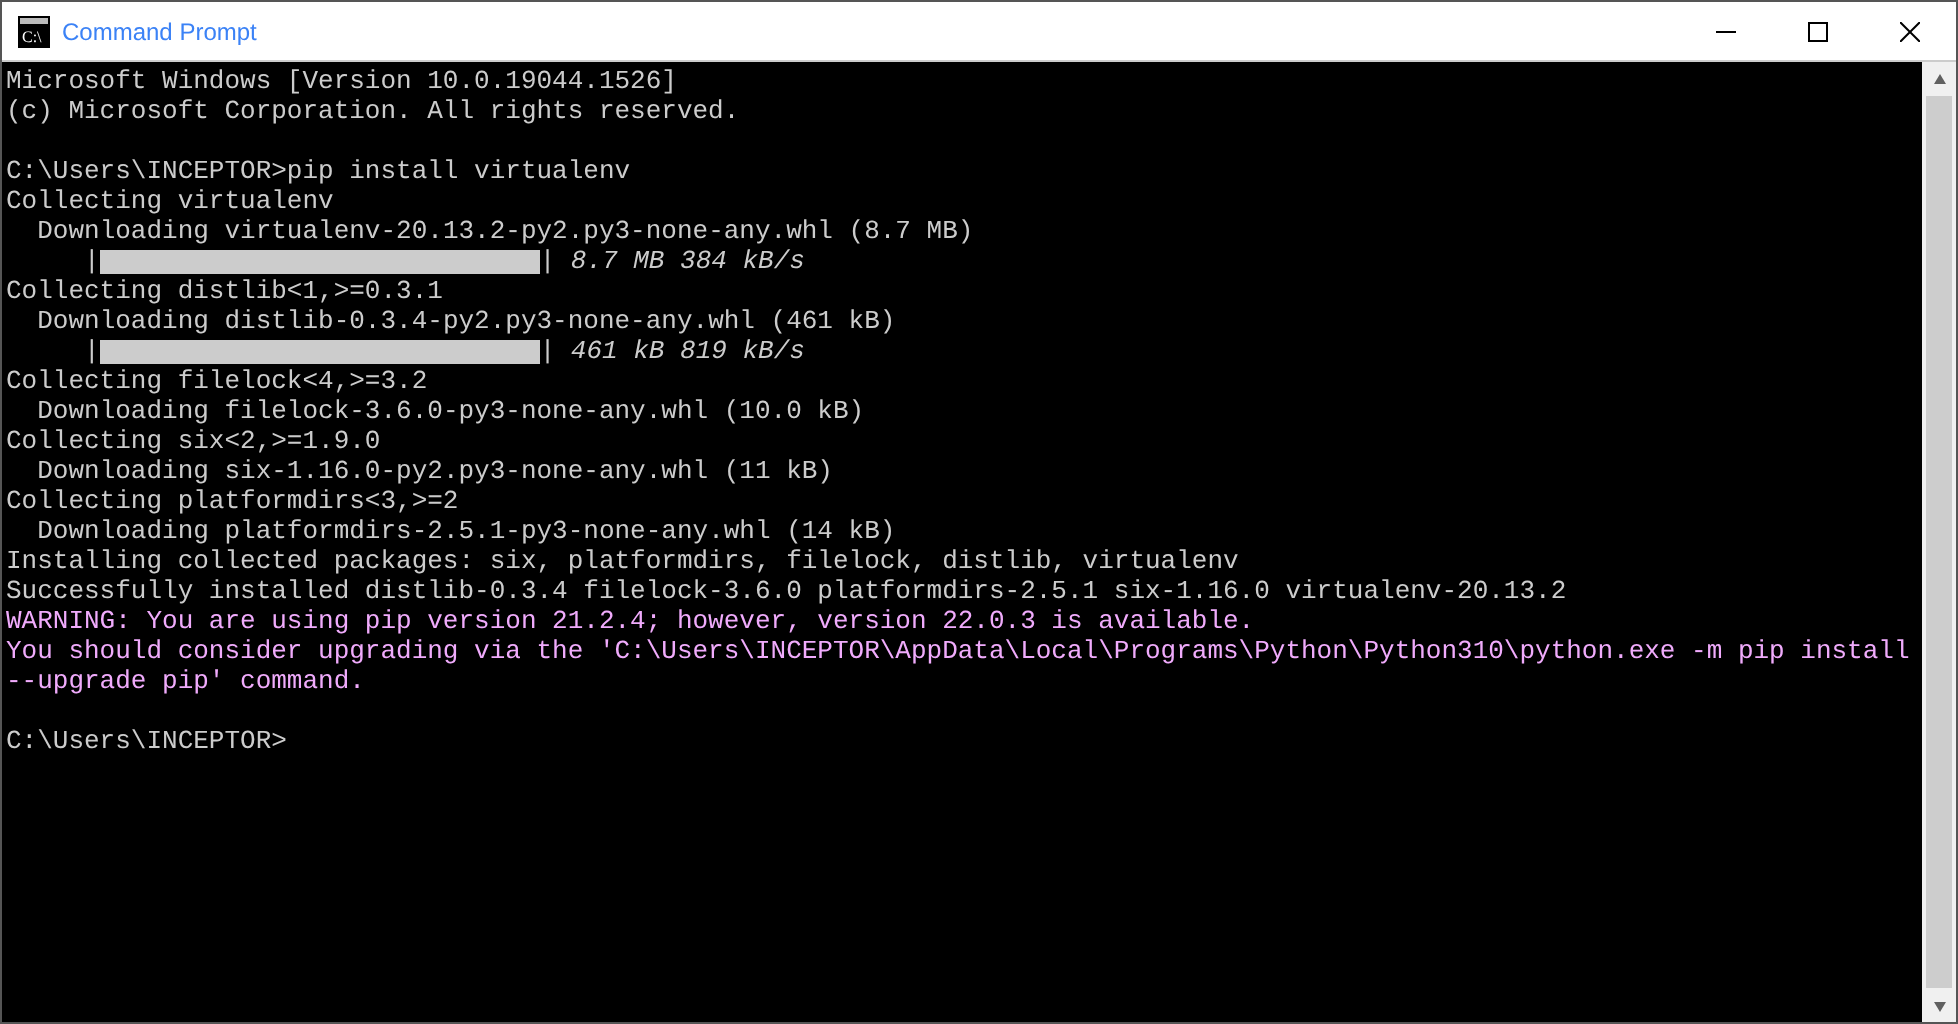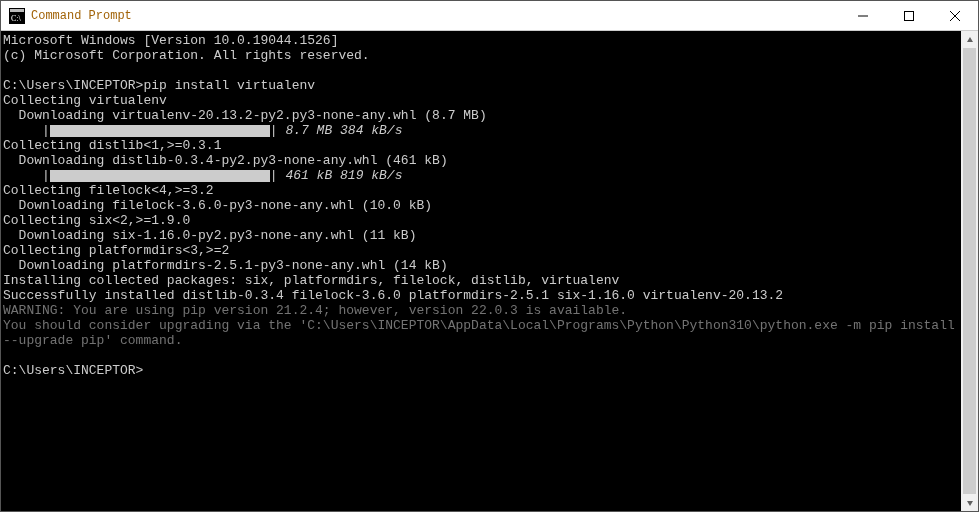--- a/index.html
+++ b/index.html
@@ -1,27 +1,27 @@
 <!DOCTYPE html>
 <html><head>
   <meta charset="utf-8">
   <style>
     * { margin: 0; padding: 0; box-sizing: border-box; }
     body { width: 979px; height: 512px; font-family: Consolas, 'Courier New', monospace; background: #fff; border: 1px solid #555; overflow: hidden; }
     .titlebar { height: 30px; background: #fff; display: flex; align-items: center; border-bottom: 1px solid #ccc; }
     .titlebar-icon { width: 16px; height: 16px; margin: 0 6px 0 8px; display:flex; align-items:center; justify-content:center; }
     .titlebar-icon svg { width:16px; height:16px; }
-    .titlebar-title { font-family: Liberation Mono, monospace; font-size: 12px; color: #a16207; flex: 0 0 auto; }
+    .titlebar-title { font-family: Liberation Sans, sans-serif; font-size: 12px; color: #3b82f6; flex: 0 0 auto; }
     .titlebar-spacer { flex: 1; }
     .win-btn { width: 46px; height: 30px; display: flex; align-items: center; justify-content: center; font-family: 'Segoe UI', sans-serif; font-size: 13px; color:#000; }
     .win-btn svg { width:10px; height:10px; }
     .content-wrap { display:flex; height: calc(100% - 30px); justify-content: center; }
     .terminal { background: #000; color: #ccc; font-size: 13px; line-height: 15px; white-space: pre; padding: 2px 0 2px 2px; flex:1; overflow:hidden; }
     .line { white-space: pre-wrap; word-break: break-all; }
-    .warn { color: #737373; }
+    .warn { color: #f0abfc; }
     .progress-line { display:flex; align-items:center; height:15px; }
     .progress-indent { white-space:pre; }
     .progress-bar { display:inline-block; width: 220px; height: 12px; background: #ccc; vertical-align: middle; }
     .progress-rest { white-space: pre; font-style: italic; }
     .scrollbar { width: 17px; background: #f0f0f0; display:flex; flex-direction:column; }
     .sb-btn { height:17px; display:flex; align-items:center; justify-content:center; background:#f0f0f0; }
     .sb-btn svg { width:8px; height:8px; fill:#606060; }
     .sb-track { flex:1; background:#f0f0f0; position:relative; }
     .sb-thumb { position:absolute; top:0; left:2px; right:2px; height:100%; background:#cdcdcd; }
   </style>

